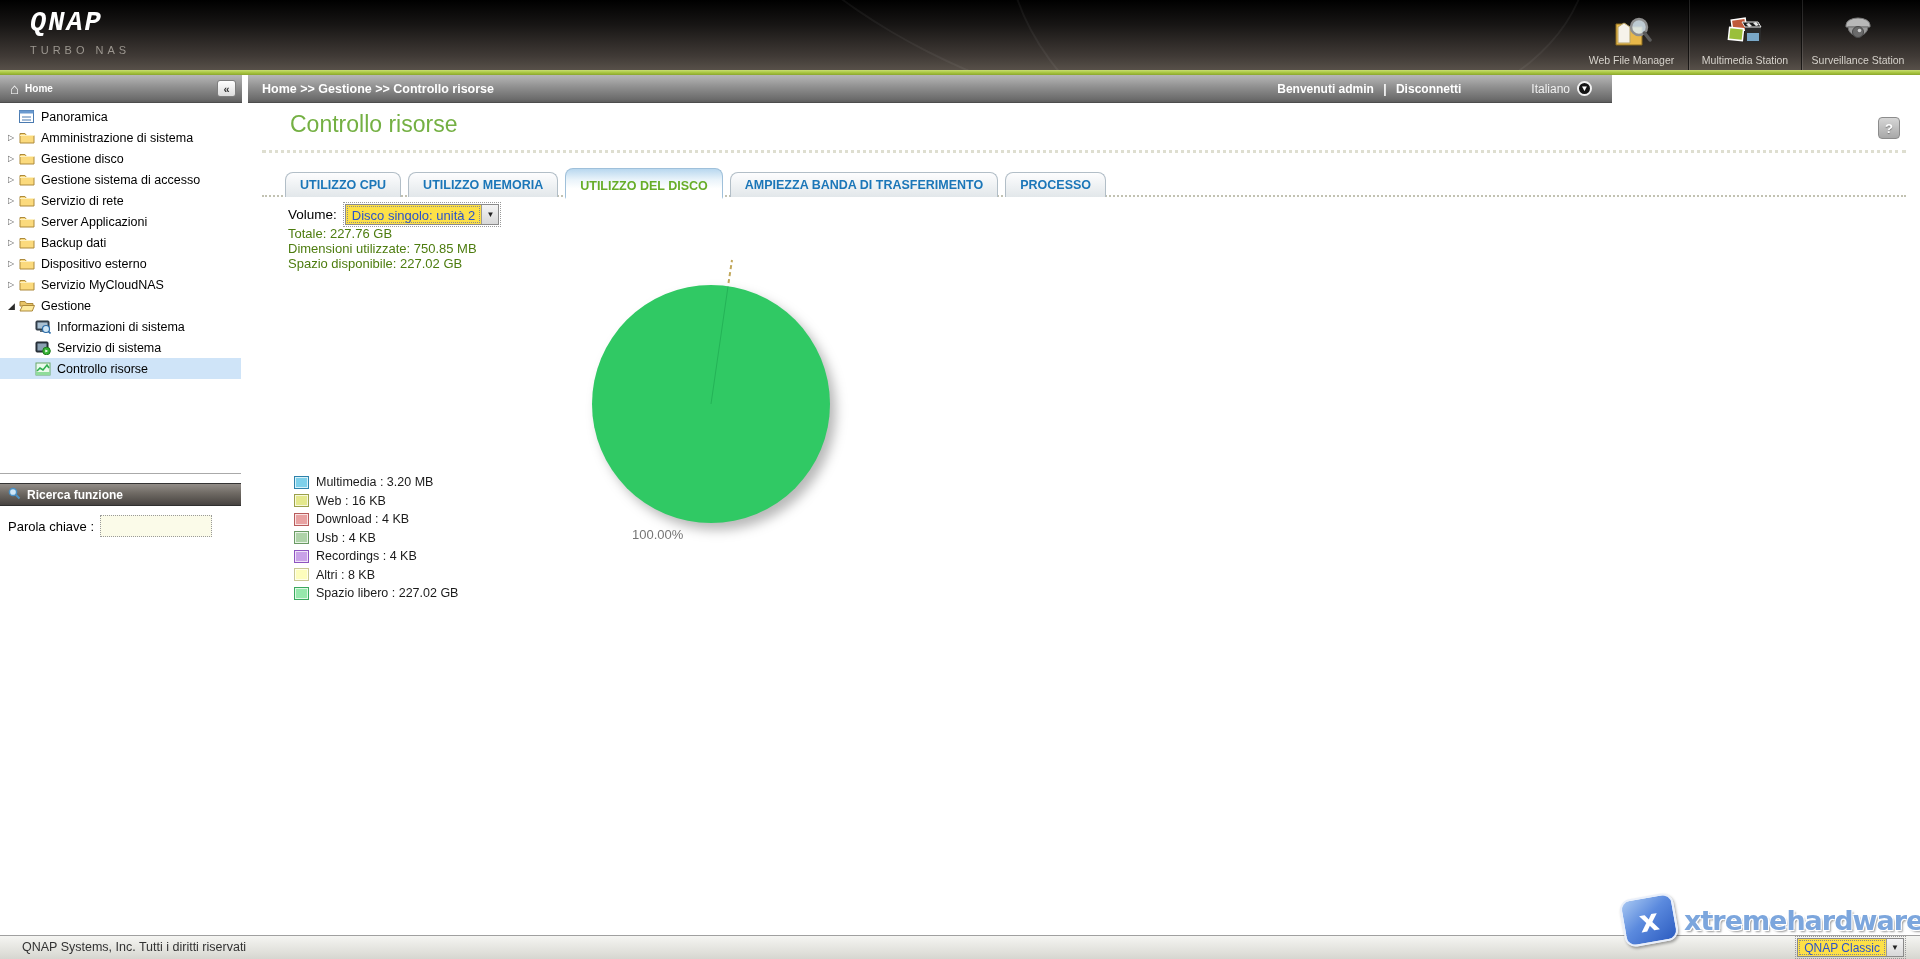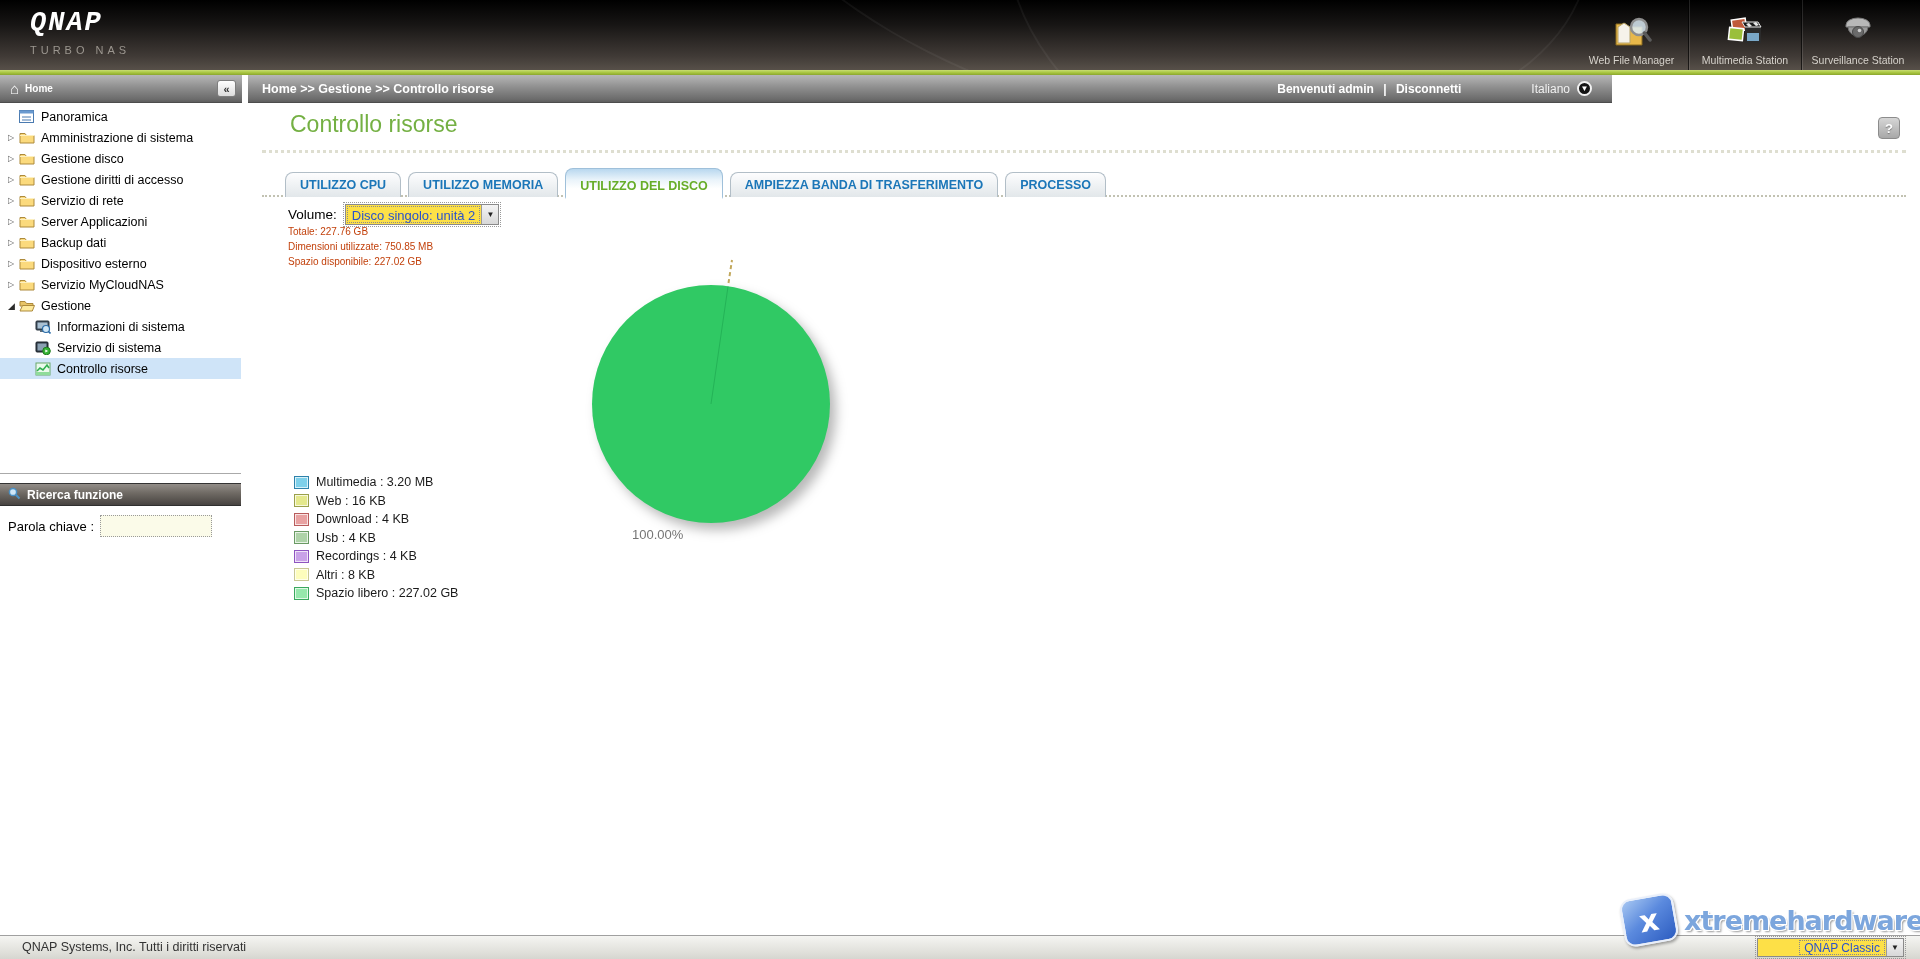--- a/index.html
+++ b/index.html
@@ -100,37 +100,37 @@
 
   .volrow { position:absolute; left:40px; top:101px; display:flex; align-items:center; }
   .volrow label { font-size:13.5px; color:#000; margin-right:8px; }
   .selectbox { display:inline-flex; align-items:stretch; border:1px solid #8a8a8a;
     background:#fde047; height:21px; cursor:pointer; outline:1px dotted #999; outline-offset:1px; }
   .selectbox .selval { font-size:13px; color:#2a52cc; padding:1px 4px 0 4px;
     border:1px dotted #8a8a8a; margin:1px; display:flex; align-items:center; }
   .selectbox .selbtn { width:17px; background:linear-gradient(180deg,#f4f4f4,#d8d8d8);
     border-left:1px solid #9a9a9a; color:#222; font-size:8px; display:flex;
     align-items:center; justify-content:center; }
-  .infoline { position:absolute; left:40px; font-size:10px; color:#c2410c; }
+  .infoline { position:absolute; left:40px; font-size:13px; color:#4d7c0f; }
 
   .piewrap { position:absolute; left:323px; top:152px; width:280px; height:300px; }
   .pie-label { position:absolute; left:384px; top:424px; font-size:13px; color:#757575; }
 
   .legend { position:absolute; left:46px; top:370px; }
   .lrow { display:flex; align-items:center; height:18.5px; }
   .swatch { width:15px; height:13px; border:1px solid #888; margin-right:7px;
     box-shadow:inset 0 0 0 1px rgba(255,255,255,0.7); flex:0 0 15px; }
   .ltext { font-size:12.5px; color:#1a1a1a; }
 
   
   .footer { position:absolute; left:0; top:935px; width:1920px; height:24px;
     background:linear-gradient(180deg,#f5f5f2 0%,#e3e3de 60%,#d6d6d0 100%);
     border-top:1px solid #a0a0a0; }
   .copyright { position:absolute; left:22px; top:4px; font-size:12.5px; color:#333; }
-  .skinsel { position:absolute; right:16px; top:2px; height:19px;padding-left:40px; }
+  .skinsel { position:absolute; right:16px; top:2px; height:19px; }
   .skinsel .selval { font-size:12px; padding-top:0; }
 
   
   .watermark { position:absolute; left:1622px; top:896px; display:flex; align-items:center;
     z-index:6; }
   .wm-badge { width:54px; height:48px; border-radius:11px;
     background:linear-gradient(145deg,#a8c8f2 0%,#5b8ade 45%,#2c5cc0 100%);
     border:2px solid #e9effa; transform:rotate(-10deg); display:flex; align-items:center;
     justify-content:center; color:#fff; font-size:30px; font-weight:bold;
     font-family:"DejaVu Sans", sans-serif; box-shadow:1px 2px 3px rgba(0,0,0,0.35);
@@ -251,21 +251,21 @@
       </div>
 
       <div class="trow">
         <span class="arrow">▷</span>
         <span class="ticon">
           <svg width="16" height="13" viewBox="0 0 16 13">
               <path d="M1 2.5 h5 l1.5 2 H15 V12 H1 z" fill="#fbda7d" stroke="#ad8a3c"></path>
               <path d="M1 4.5 H15" stroke="#fdf0c0"></path>
             </svg>
         </span>
-        <span class="tlabel">Gestione diritti di accesso</span>
+        <span class="tlabel">Gestione sistema di accesso</span>
       </div>
 
       <div class="trow">
         <span class="arrow">▷</span>
         <span class="ticon">
           <svg width="16" height="13" viewBox="0 0 16 13">
               <path d="M1 2.5 h5 l1.5 2 H15 V12 H1 z" fill="#fbda7d" stroke="#ad8a3c"></path>
               <path d="M1 4.5 H15" stroke="#fdf0c0"></path>
             </svg>
         </span>

